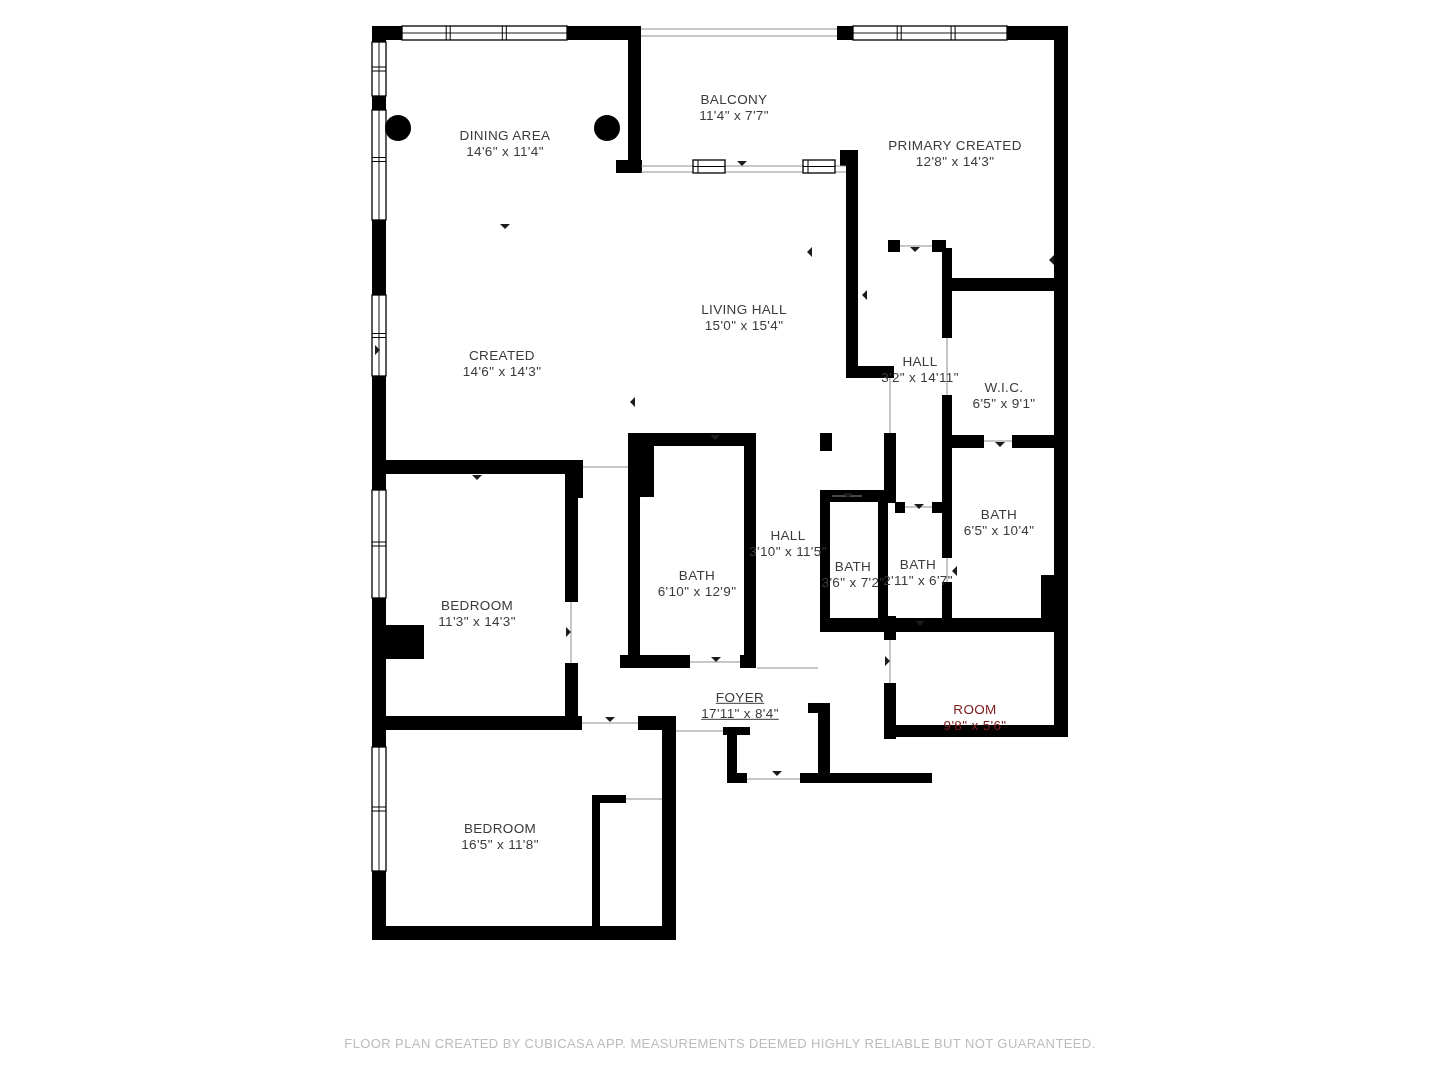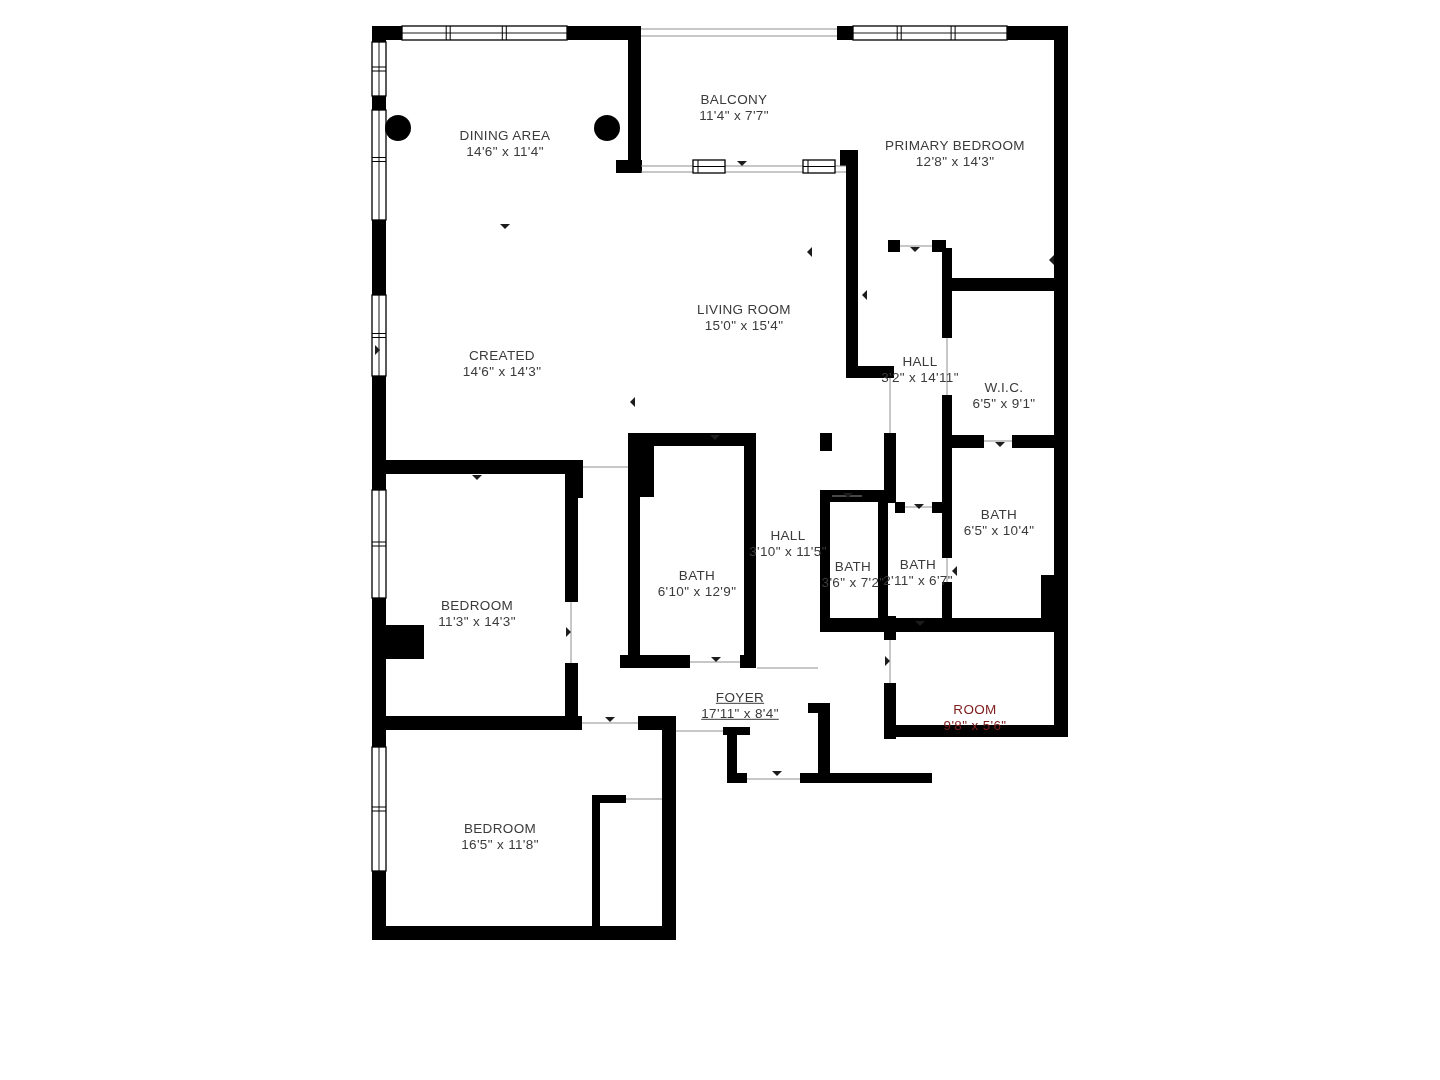--- a/index.html
+++ b/index.html
@@ -166,25 +166,25 @@
   <div id="labels">
       <div class="room-label" style="left: 734px; top: 108px; color: rgb(59, 59, 59);">
         <span class="rname">BALCONY</span>
         <span class="rdims">11'4" x 7'7"</span>
       </div>
       <div class="room-label" style="left: 505px; top: 144px; color: rgb(59, 59, 59);">
         <span class="rname">DINING AREA</span>
         <span class="rdims">14'6" x 11'4"</span>
       </div>
       <div class="room-label" style="left: 955px; top: 154px; color: rgb(59, 59, 59);">
-        <span class="rname">PRIMARY BEDROOM</span>
+        <span class="rname">PRIMARY CREATED</span>
         <span class="rdims">12'8" x 14'3"</span>
       </div>
       <div class="room-label" style="left: 744px; top: 318px; color: rgb(59, 59, 59);">
-        <span class="rname">LIVING ROOM</span>
+        <span class="rname">LIVING HALL</span>
         <span class="rdims">15'0" x 15'4"</span>
       </div>
       <div class="room-label" style="left: 502px; top: 364px; color: rgb(59, 59, 59);">
         <span class="rname">CREATED</span>
         <span class="rdims">14'6" x 14'3"</span>
       </div>
       <div class="room-label" style="left: 920px; top: 370px; color: rgb(59, 59, 59);">
         <span class="rname">HALL</span>
         <span class="rdims">3'2" x 14'11"</span>
       </div>
@@ -222,13 +222,14 @@
       </div>
       <div class="room-label" style="left: 740px; top: 706px; color: rgb(59, 59, 59); text-decoration: underline;">
         <span class="rname">FOYER</span>
         <span class="rdims">17'11" x 8'4"</span>
       </div>
       <div class="room-label" style="left: 500px; top: 837px; color: rgb(59, 59, 59);">
         <span class="rname">BEDROOM</span>
         <span class="rdims">16'5" x 11'8"</span>
       </div>
     </div>
+  <div id="footer-text" style="color: rgb(188, 188, 188);">FLOOR PLAN CREATED BY CUBICASA APP. MEASUREMENTS DEEMED HIGHLY RELIABLE BUT NOT GUARANTEED.</div>
 </div>
 
 </body></html>

